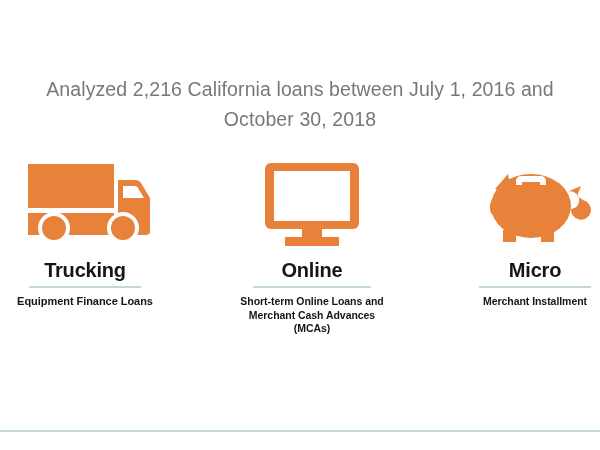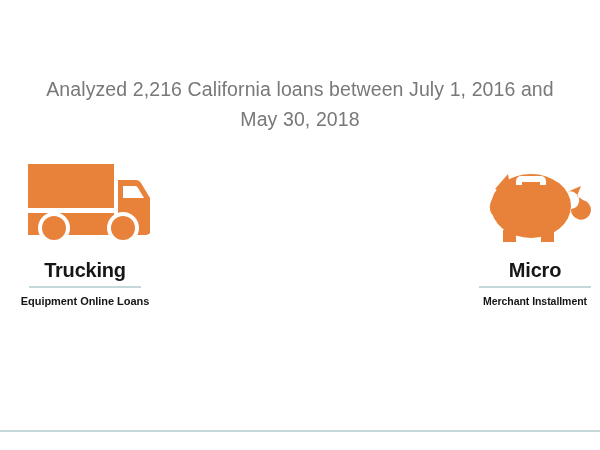--- a/index.html
+++ b/index.html
@@ -83,21 +83,21 @@
   }
 </style>
 </head>
 <body>
 
 <div id="slide">
 
   <div id="title">
     <span>Analyzed 2,216 California loans between July 1, 2016 and</span>
     <br>
-    <span>May 30, 2018</span>
+    <span>October 30, 2018</span>
   </div>
 
   <div class="col" id="col-trucking">
     <div class="icon-wrap">
       <svg width="130" height="90" viewBox="0 0 130 90" aria-hidden="true">
 
         <rect x="8" y="6" width="86" height="44" fill="#e8823a"></rect>
 
         <rect x="8" y="55" width="86" height="22" fill="#e8823a"></rect>
 
@@ -107,24 +107,44 @@
 
         <circle cx="34" cy="70" r="16" fill="#ffffff"></circle>
         <circle cx="34" cy="70" r="12" fill="#e8823a"></circle>
         <circle cx="103" cy="70" r="16" fill="#ffffff"></circle>
         <circle cx="103" cy="70" r="12" fill="#e8823a"></circle>
       </svg>
     </div>
     <div class="heading">Trucking</div>
     <div class="rule"></div>
     <div class="desc">
-      <span>Equipment Online Loans</span>
+      <span>Equipment Finance Loans</span>
     </div>
   </div>
 
+  <div class="col" id="col-online">
+    <div class="icon-wrap">
+      <svg width="110" height="90" viewBox="0 0 110 90" aria-hidden="true">
+
+        <rect x="8" y="5" width="94" height="66" rx="6" ry="6" fill="#e8823a"></rect>
+        <rect x="17" y="13" width="76" height="50" fill="#ffffff"></rect>
+
+        <rect x="45" y="71" width="20" height="9" fill="#e8823a"></rect>
+
+        <rect x="28" y="79" width="54" height="9" fill="#e8823a"></rect>
+      </svg>
+    </div>
+    <div class="heading">Online</div>
+    <div class="rule"></div>
+    <div class="desc">
+      <span>Short-term Online Loans and</span><br>
+      <span>Merchant Cash Advances</span><br>
+      <span>(MCAs)</span>
+    </div>
+  </div>
 
   <div class="col" id="col-micro">
     <div class="icon-wrap">
       <svg width="120" height="92" viewBox="0 0 120 92" aria-hidden="true">
 
         <path d="M33 18 l4 22 l-17 -7 z" fill="#e8823a"></path>
 
         <ellipse cx="56" cy="50" rx="40" ry="32" fill="#e8823a"></ellipse>
 
         <path d="M22 40 a12 12 0 0 0 0 22 l10 -2 v-18 z" fill="#e8823a"></path>

